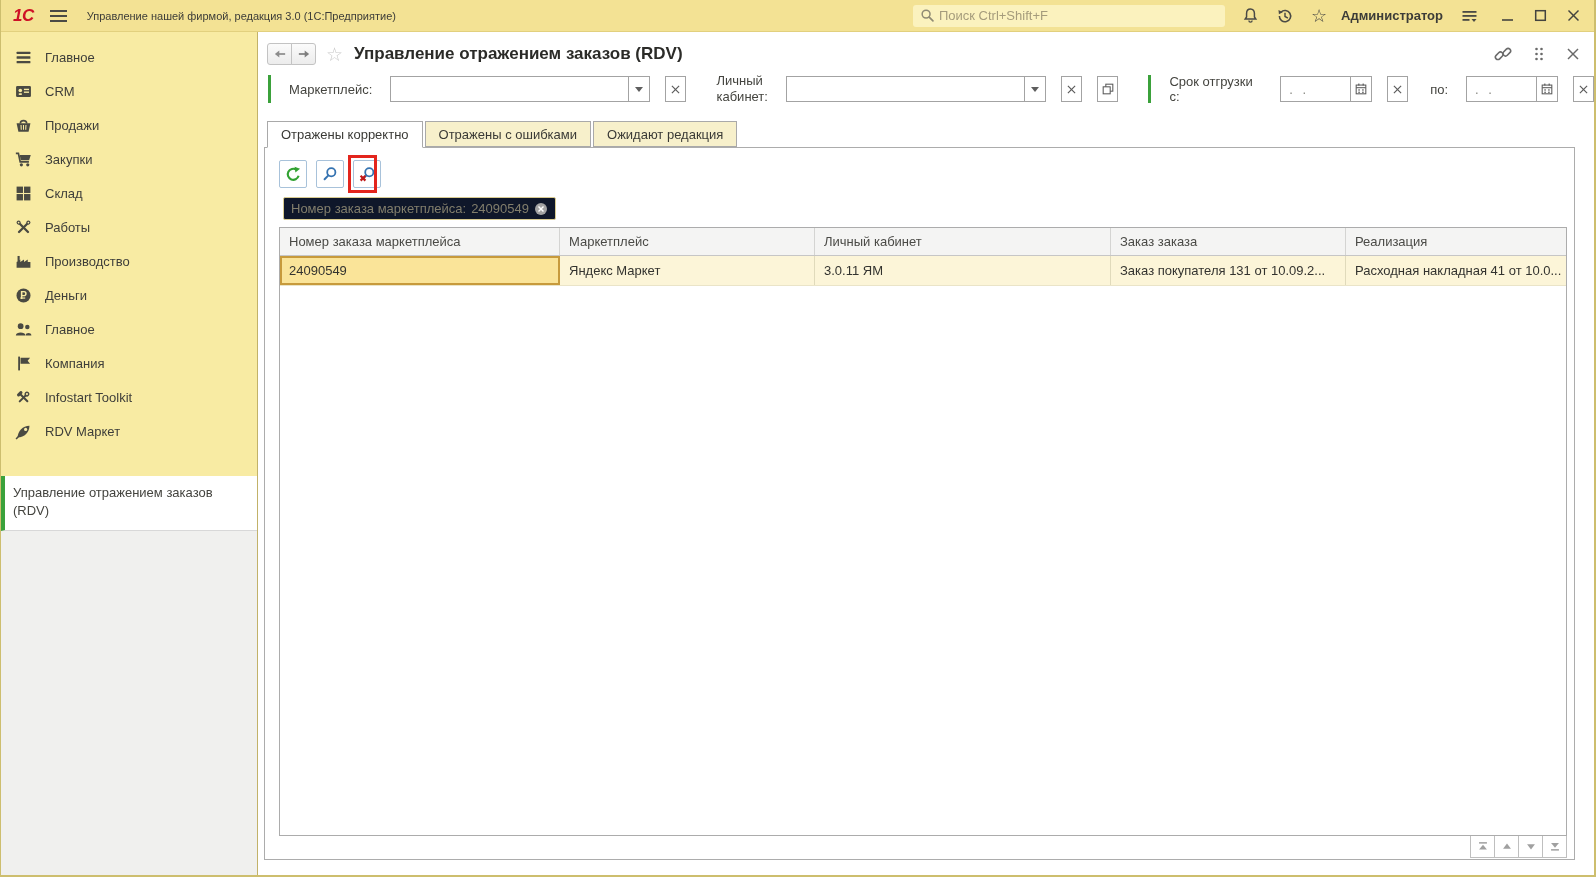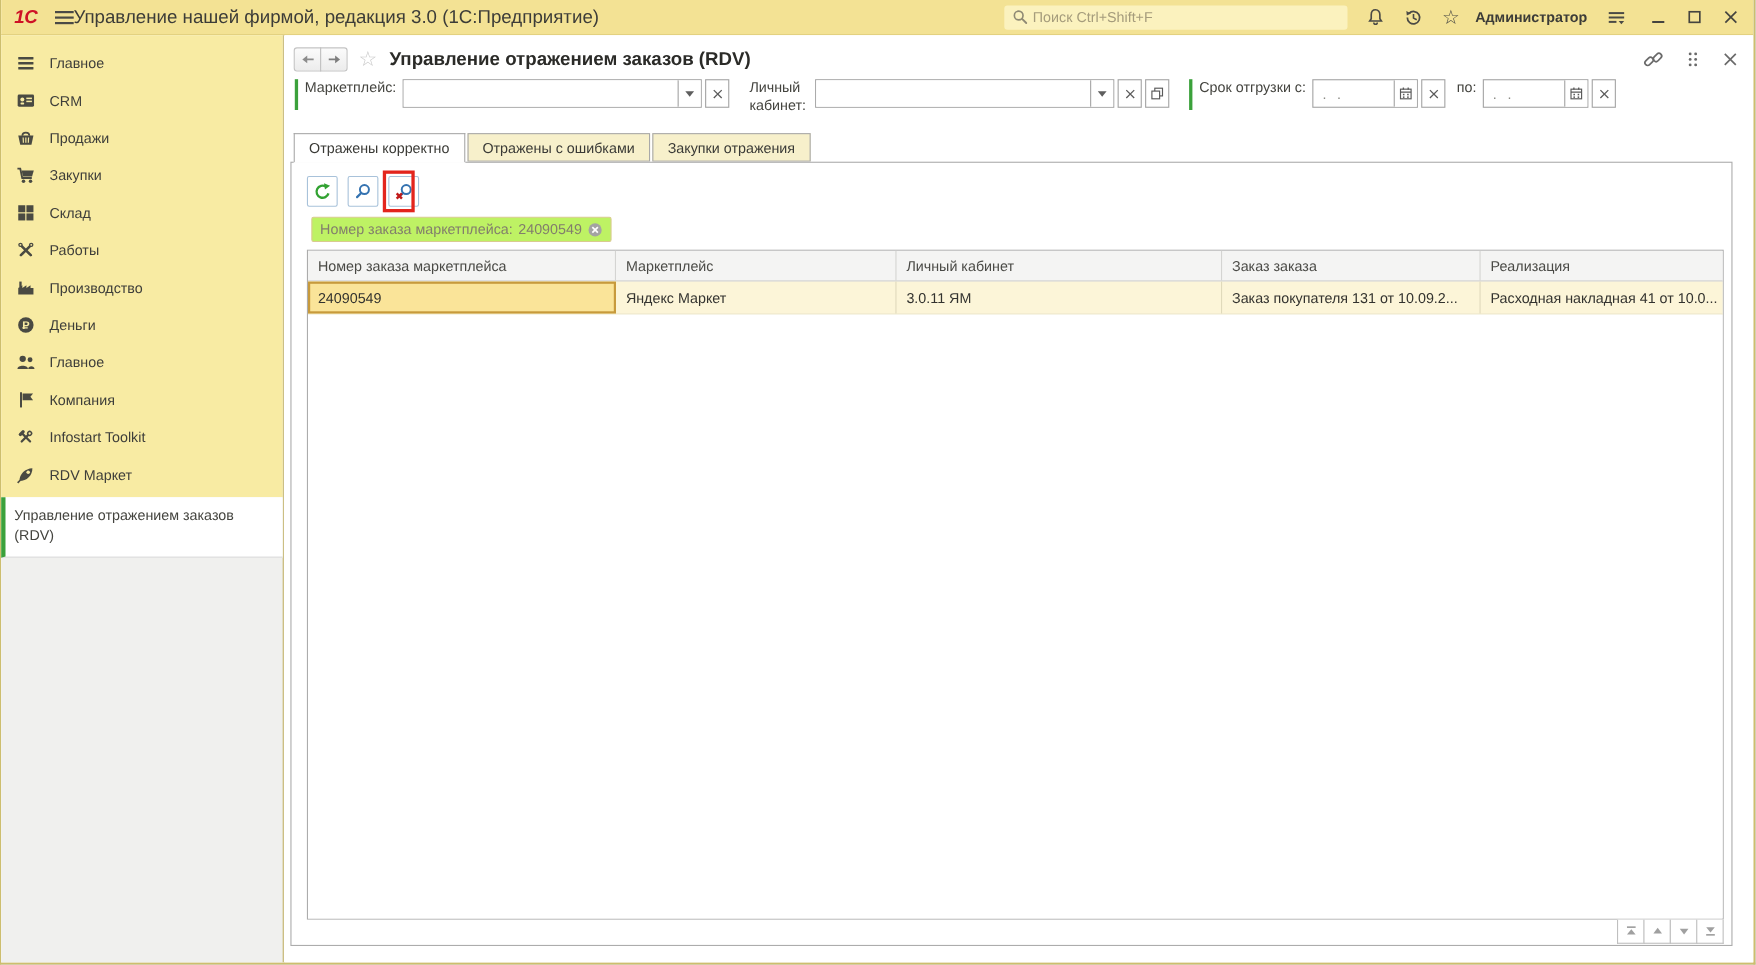--- a/index.html
+++ b/index.html
@@ -6,54 +6,54 @@
   body { background:#9a9a9a; font-family:"Liberation Sans", sans-serif; }
   .window { position:relative; width:1596px; height:877px; background:#fff; overflow:hidden;
             border-right:2px solid #CDBE6E; border-bottom:2px solid #CDBE6E; border-left:1px solid #CDBE6E; }
 
   
   .titlebar { position:absolute; top:0; left:0; right:0; height:32px; background:#F3E294;
               border-bottom:1px solid #E2D07E; display:flex; align-items:center; padding:0 14px 0 12px; }
   .logo { color:#CE1126; font-weight:800; font-size:17px; letter-spacing:-0.5px; font-style:italic; }
   .burger { margin-left:16px; display:flex; flex-direction:column; gap:3px; cursor:pointer; }
   .burger i { display:block; width:17px; height:2px; background:#4A4A45; }
-  .app-title { font-size:17px; color:#3C3C38; }
+  .app-title { margin-left:20px; font-size:11px; color:#3C3C38; }
   .tb-spacer { flex:1; }
   .searchbox { width:312px; height:22px; background:#FBF2BE; border-radius:3px; display:flex; align-items:center; padding:0 7px; }
   .searchbox svg { flex:none; }
   .searchbox input { border:none; outline:none; background:transparent; font-size:13px; color:#55503E; width:100%; margin-left:4px; font-family:inherit; }
   .searchbox input::placeholder { color:#A59C7C; }
   .tb-ico { margin-left:17px; display:flex; align-items:center; cursor:pointer; color:#4A4A45; }
   .tb-user { margin-left:14px; font-size:13px; color:#3C3C38; cursor:pointer;font-weight:bold; }
   .winctl { margin-left:22px; display:flex; align-items:center; gap:20px; }
   .winctl span { cursor:pointer; display:flex; }
 
   
   .sidebar { position:absolute; top:32px; left:0; width:257px; bottom:0; background:#F0F0EE; border-right:1px solid #C2B269; }
-  .side-menu { background:#F8EBA3; padding:8px 0 4px 0; }
+  .side-menu { background:#F8EBA3; padding:8px 0 28px 0; }
   .side-item { height:34px; display:flex; align-items:center; padding-left:14px; cursor:pointer; }
   .side-item svg { flex:none; }
   .side-item .lbl { margin-left:13px; font-size:13px; color:#3E3E3A; }
   .nav-history { background:#fff; border-left:4px solid #3BA13B; border-bottom:1px solid #D8D8D8;
                  padding:8px 12px 10px 8px; font-size:13px; color:#44443F; line-height:1.4; cursor:pointer; }
 
   
   .main { position:absolute; top:32px; left:258px; right:0; bottom:0; background:#fff; display:flex; flex-direction:column; }
 
   .form-header { height:38px; display:flex; align-items:center; padding:6px 14px 0 8px; }
   .navgrp { display:flex; }
   .navbtn { width:25px; height:22px; background:linear-gradient(#FBFBFB,#ECECEC); border:1px solid #C3C3C3;
             display:flex; align-items:center; justify-content:center; cursor:pointer; }
   .navbtn.back { border-radius:3px 0 0 3px; }
   .navbtn.fwd  { border-radius:0 3px 3px 0; margin-left:-1px; }
   .fav-star { margin-left:10px; font-size:19px; color:#C9C9C9; cursor:pointer; line-height:1; }
   .page-title { margin-left:11px; font-size:17px; font-weight:700; color:#2B2B28; }
   .fh-ico { margin-left:20px; display:flex; cursor:pointer; }
 
-  .filter-row { height:34px; margin-top:2px; display:flex; align-items:flex-start; padding-left:9px; }
+  .filter-row { height:34px; margin-top:2px; display:flex; align-items:center; padding-left:9px;gap:12px; }
   .gbar { width:3px; height:28px; background:#3BA13B; flex:none; }
   .flabel { font-size:13px; color:#44443F; margin:0 6px; }
   .flabel.wrap { width:54px; line-height:1.25; margin-left:18px; }
   .combo { display:flex; height:26px; border:1px solid #A3A3A3; background:#fff; }
   .combo input { border:none; outline:none; flex:1; font-size:13px; padding:0 6px; font-family:inherit; color:#333; }
   .combo-seg { width:21px; border-left:1px solid #A3A3A3; display:flex; align-items:center; justify-content:center; cursor:pointer; background:#fff; }
   .caret { width:0; height:0; border-left:4px solid transparent; border-right:4px solid transparent; border-top:5px solid #5E5E5E; }
   .sq-btn { width:22px; height:26px; border:1px solid #A3A3A3; background:#fff; margin-left:3px;
             display:flex; align-items:center; justify-content:center; cursor:pointer; }
   .datebox { display:flex; height:26px; border:1px solid #A3A3A3; background:#fff; width:96px; }
@@ -66,21 +66,21 @@
   .tab.active { background:#fff; border-bottom:1px solid #fff; z-index:3; margin-bottom:-1px; height:27px; }
 
   .pane { flex:1; margin:0 19px 15px 5px; border:1px solid #ACACAC; background:#fff; position:relative; z-index:1; }
   .toolbar { margin:12px 0 0 14px; display:flex; align-items:center; }
   .tbtn { width:28px; height:28px; border:1px solid #A8C2DA; border-radius:2px; background:#fff;
           display:flex; align-items:center; justify-content:center; cursor:pointer; margin-right:9px; }
   .hl-wrap { position:relative; display:flex; }
   .red-box { position:absolute; left:-5px; top:-5px; right:4px; bottom:-5px; border:3px solid #E3251D; pointer-events:none; }
 
   .chip-row { margin:9px 0 0 18px; height:23px; display:flex; }
-  .chip { display:inline-flex; align-items:center; background:#bef264; border:1px solid #D9CB90; border-radius:2px;
+  .chip { display:inline-flex; align-items:center; background:#0f172a; border:1px solid #D9CB90; border-radius:2px;
           padding:0 7px; font-size:13px; color:#827E6C; gap:5px; }
   .chip .rm { display:flex; cursor:pointer; }
 
   .grid { margin:7px 0 0 14px; width:1288px; height:609px; border:1px solid #ACACAC; display:flex; flex-direction:column; }
   .thead { display:flex; height:28px; background:#F4F4F3; border-bottom:1px solid #C6C6C6; flex:none; }
   .th { font-size:13px; color:#4A4A46; display:flex; align-items:center; padding:0 9px; border-right:1px solid #D4D4D2; cursor:pointer; }
   .trow { display:flex; height:30px; background:#FCF5D8; border-bottom:1px solid #EAE4C8; flex:none; }
   .td { font-size:13px; color:#33332F; display:flex; align-items:center; padding:0 9px; border-right:1px solid #E0DABB;
         white-space:nowrap; overflow:hidden; cursor:default; }
   .td.sel { background:#FAE499; border:2px solid #C79A3C; padding:0 7px; }
@@ -404,21 +404,21 @@
         <svg width="9" height="9" viewBox="0 0 10 10">
             <line x1="1" y1="1" x2="9" y2="9" stroke="#5A5A5A" stroke-width="1.3"></line>
             <line x1="9" y1="1" x2="1" y2="9" stroke="#5A5A5A" stroke-width="1.3"></line>
           </svg>
       </span>
     </div>
 
     <div class="tabbar">
       <div class="tab active">Отражены корректно</div>
       <div class="tab">Отражены с ошибками</div>
-      <div class="tab">Закупки отражения</div>
+      <div class="tab">Ожидают редакция</div>
     </div>
 
     <div class="pane">
 
       <div class="toolbar">
         <span class="tbtn">
           <svg width="17" height="17" viewBox="0 0 16 16">
               <path d="M12.8 9.2 A5.2 5.2 0 1 1 10.6 3.4" fill="none" stroke="#32A232" stroke-width="2"></path>
               <polygon points="9,0.6 14.2,2.6 9.8,6" fill="#32A232"></polygon>
             </svg>

